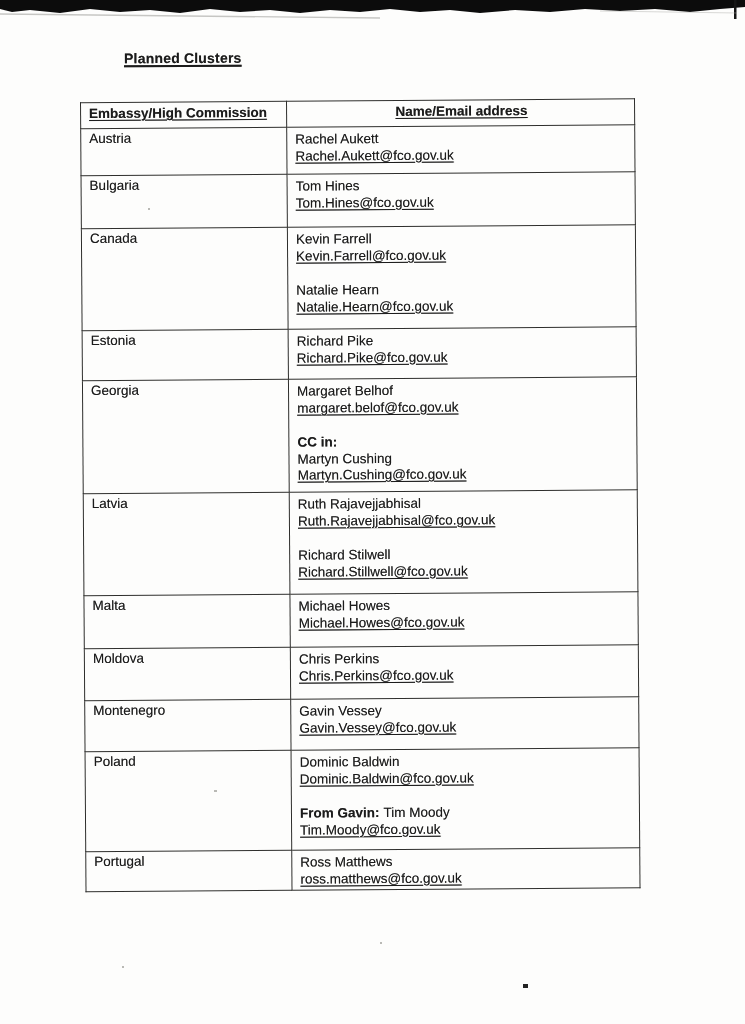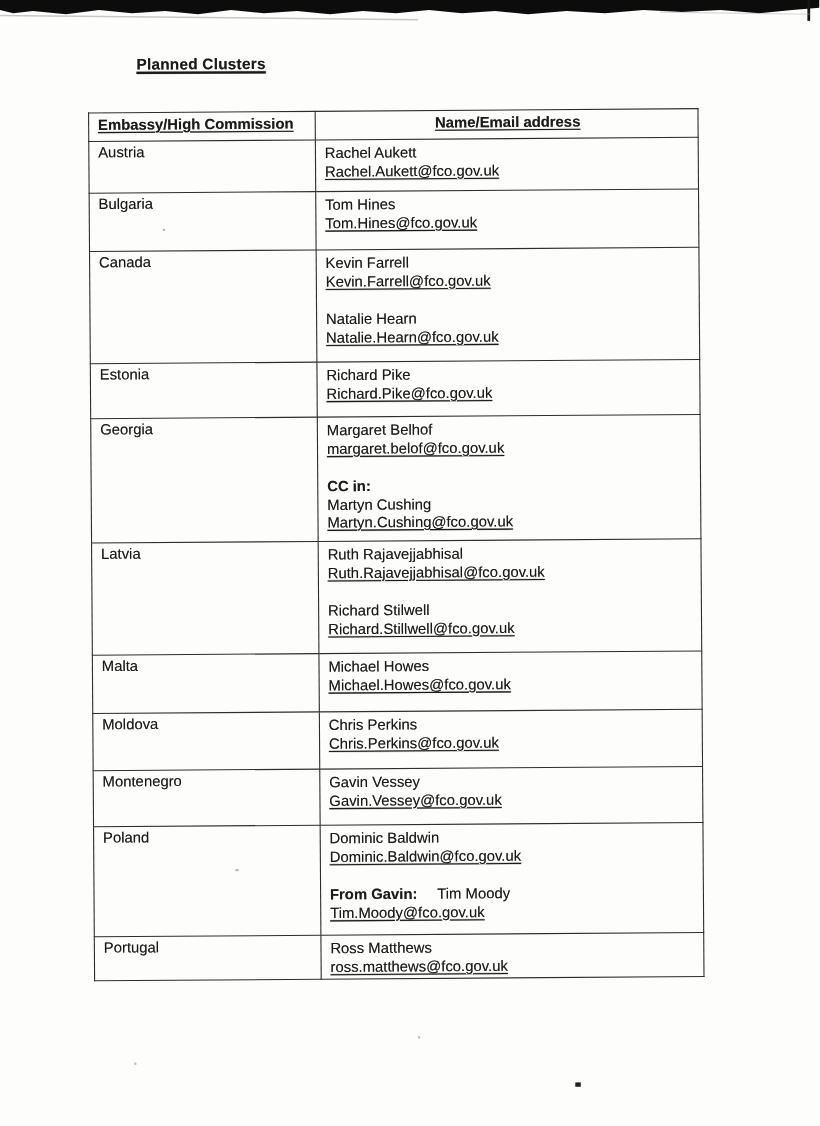--- a/index.html
+++ b/index.html
@@ -58,21 +58,21 @@
   th.embassy-h{text-align:left;}
   th.contact-h{text-align:center;}
   .contact{margin-top:2px;}
   .contact + .contact{margin-top:18px;}
   .email{
     text-decoration:underline;
     text-decoration-thickness:1.2px;
     text-underline-offset:2px;
   }
   .bold{font-weight:700;}
-  .inline-name{padding-left:4px;margin-left:14px;}
+  .inline-name{padding-left:4px;}
 
   
   .h47{height:47px;} .h53{height:53px;} .h102{height:102px;} .h50{height:50px;}
   .h113{height:113px;} .h52{height:52px;} .h51{height:51px;} .h100{height:100px;}
   .h34{height:30px;}
 
   
   .tbl-wrap, .title{ text-shadow:0 0 .4px rgba(20,20,20,.55); }
 </style>
 </head>

